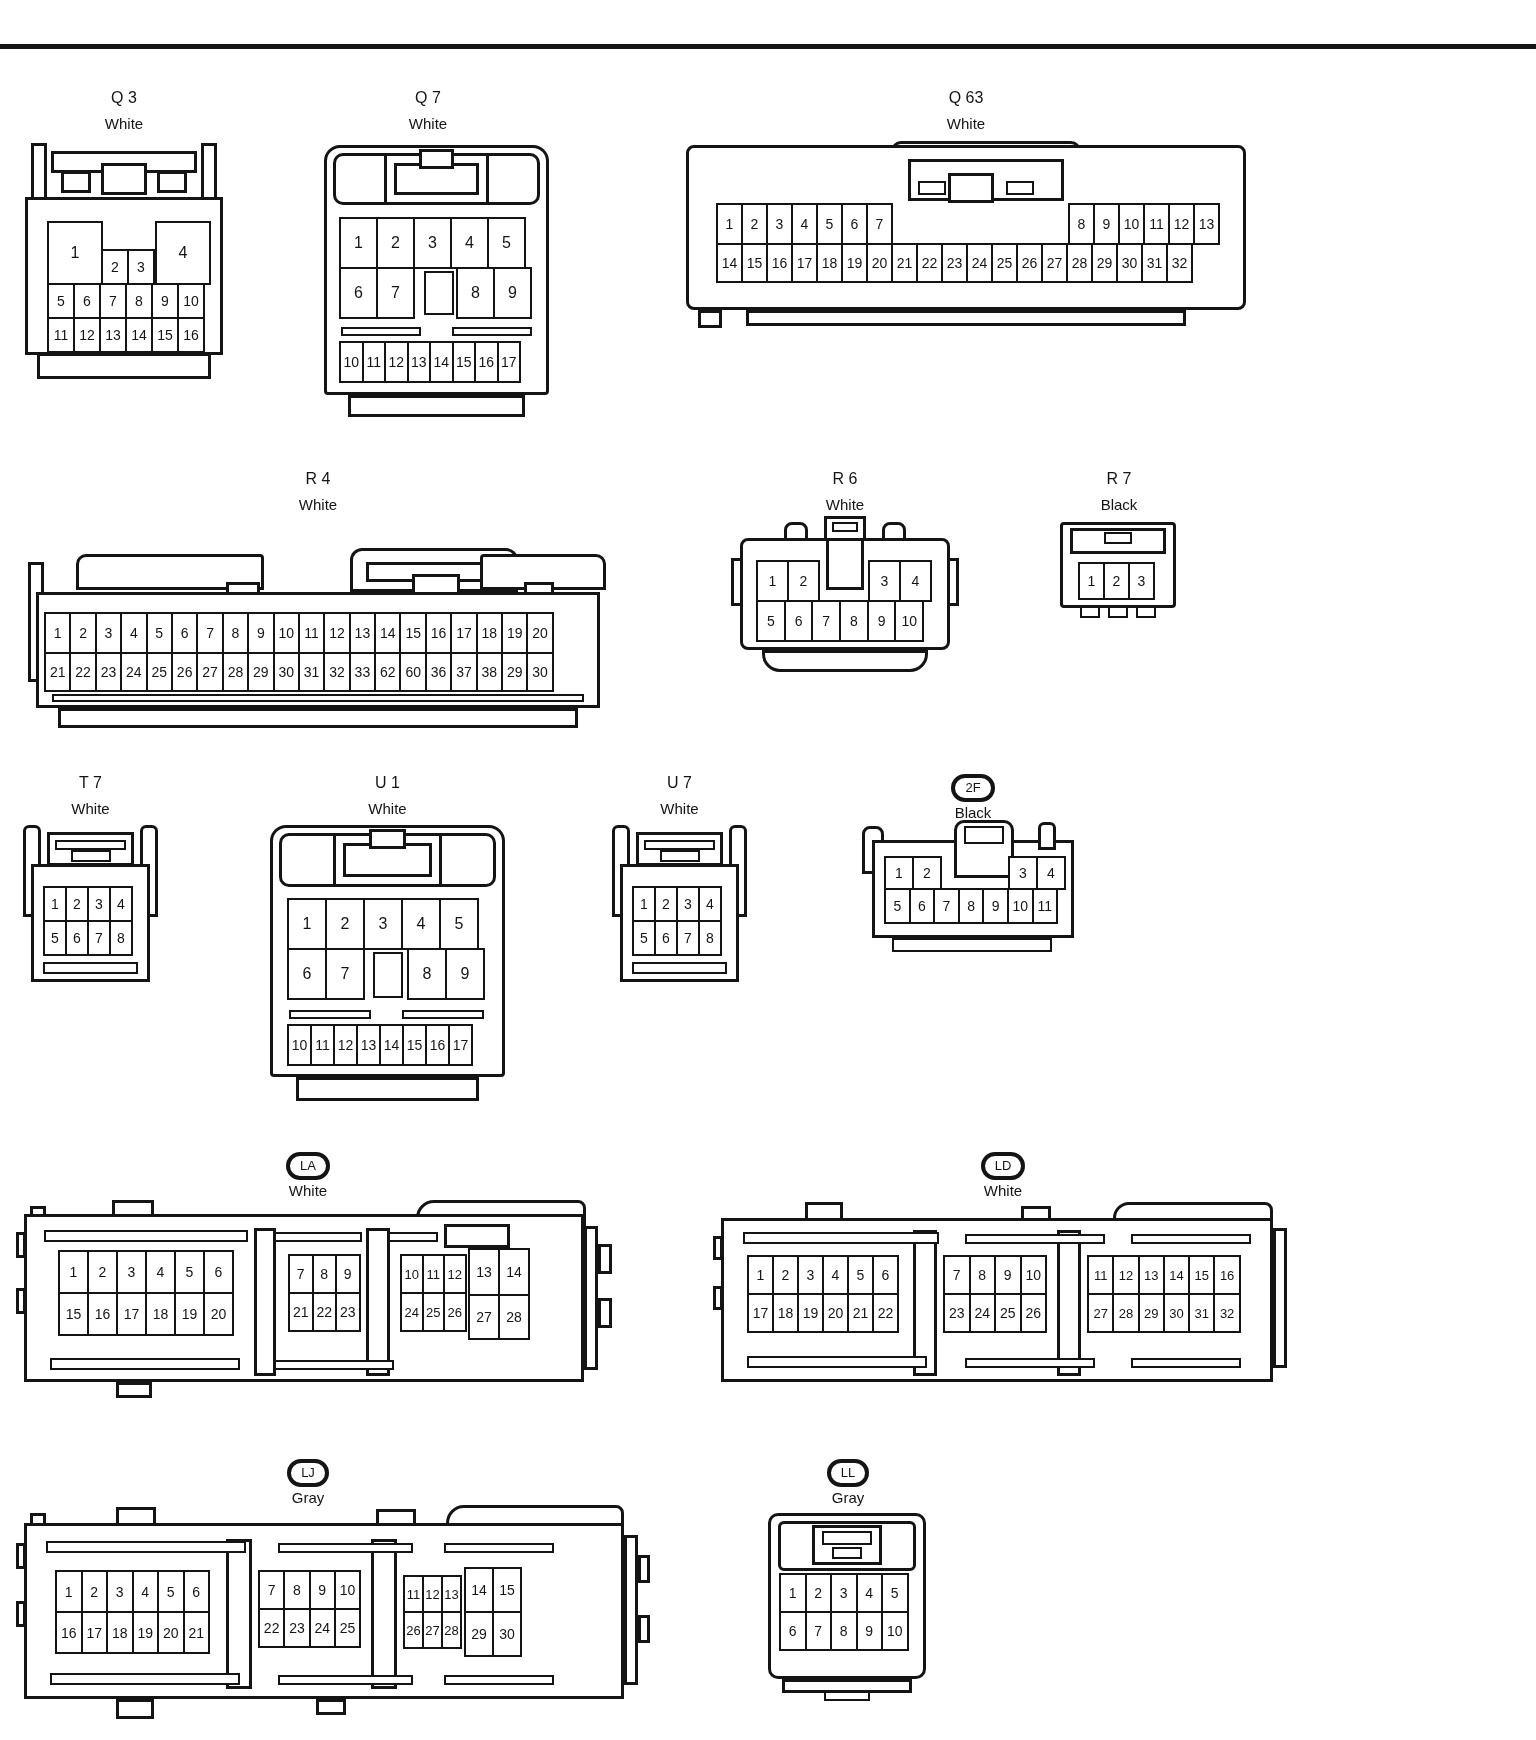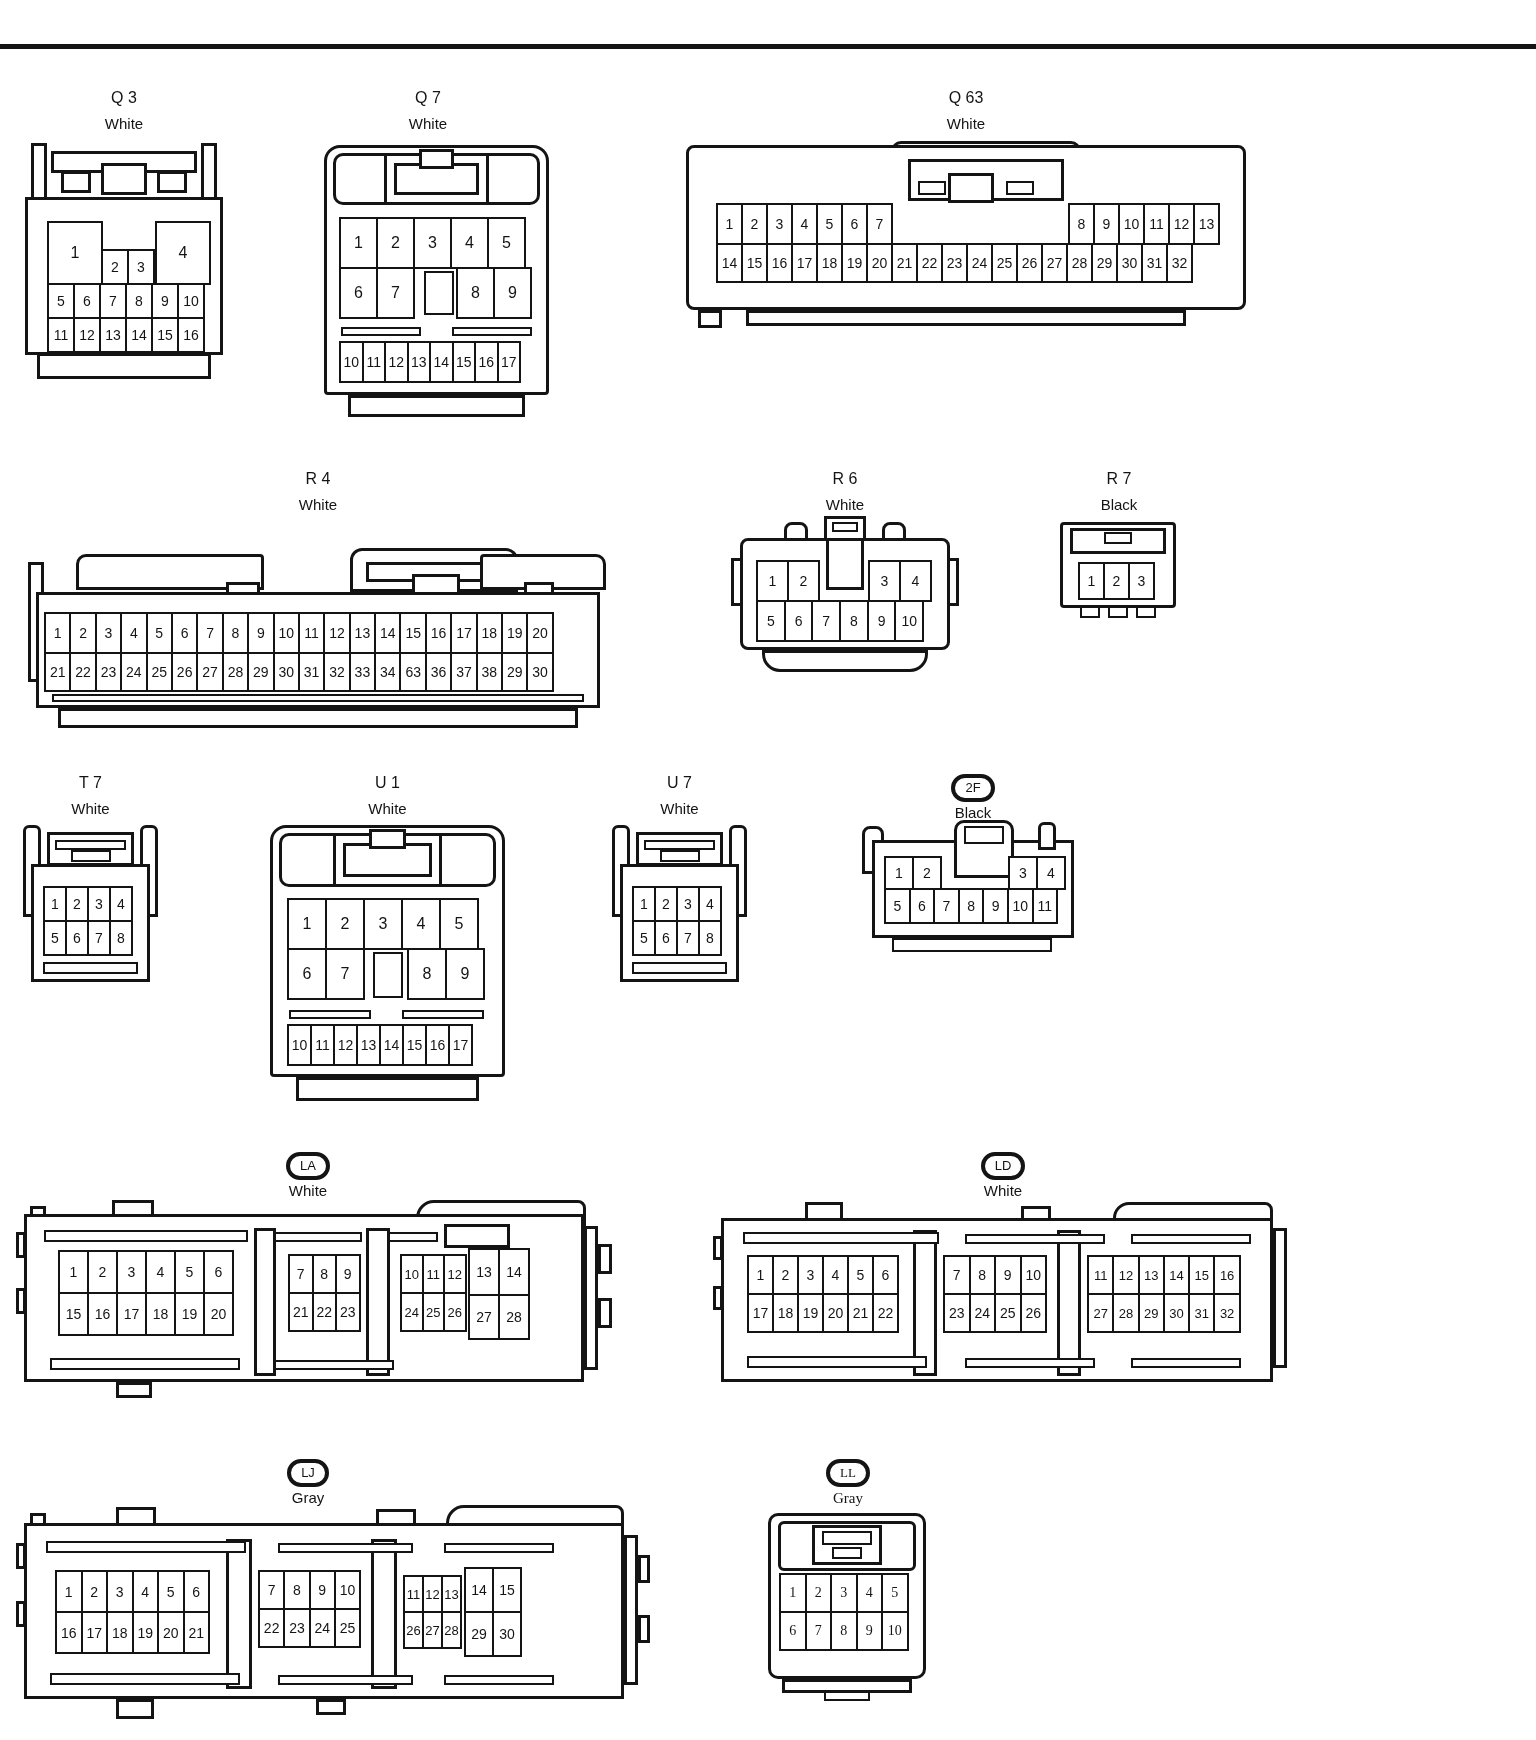--- a/index.html
+++ b/index.html
@@ -207,22 +207,22 @@
         <span class="pin">24</span>
         <span class="pin">25</span>
         <span class="pin">26</span>
         <span class="pin">27</span>
         <span class="pin">28</span>
         <span class="pin">29</span>
         <span class="pin">30</span>
         <span class="pin">31</span>
         <span class="pin">32</span>
         <span class="pin">33</span>
-        <span class="pin">34</span>
-        <span class="pin">63</span>
+        <span class="pin">62</span>
+        <span class="pin">60</span>
         <span class="pin">36</span>
         <span class="pin">37</span>
         <span class="pin">38</span>
         <span class="pin">29</span>
         <span class="pin">30</span>
       </div>
     <div class="bx2" style="left:24px;top:228px;width:532px;height:8px;"></div>
     <div class="bx" style="left:30px;top:242px;width:520px;height:20px;"></div>
   </div>
 
@@ -600,21 +600,21 @@
         <span class="pin">29</span>
         <span class="pin">30</span>
       </div>
     <div class="bx2" style="left:34px;top:218px;width:190px;height:12px;"></div>
     <div class="bx2" style="left:262px;top:220px;width:135px;height:10px;"></div>
     <div class="bx2" style="left:428px;top:220px;width:110px;height:10px;"></div>
     <div class="bx" style="left:100px;top:244px;width:38px;height:20px;"></div>
     <div class="bx" style="left:300px;top:244px;width:30px;height:16px;"></div>
   </div>
 
-  <div class="conn" style="left:768px;top:1455px;width:160px;height:255px;font-family:Liberation Serif, serif;">
+  <div class="conn" style="left:768px;top:1455px;width:160px;height:255px;">
     <div class="hd">
       <span class="lbl"><span class="oval">LL</span></span>
       <span class="clr2">Gray</span>
     </div>
     <div class="bx" style="left:0;top:58px;width:158px;height:166px;border-radius:10px;"></div>
     <div class="bx" style="left:10px;top:66px;width:138px;height:50px;border-radius:6px;"></div>
     <div class="bx" style="left:44px;top:70px;width:70px;height:40px;"></div>
     <div class="bx2" style="left:54px;top:76px;width:50px;height:14px;"></div>
     <div class="bx2" style="left:64px;top:92px;width:30px;height:12px;"></div>
     <div class="pins" style="left:11px;top:118px;--pw:27.5px;--ph:40px;">

